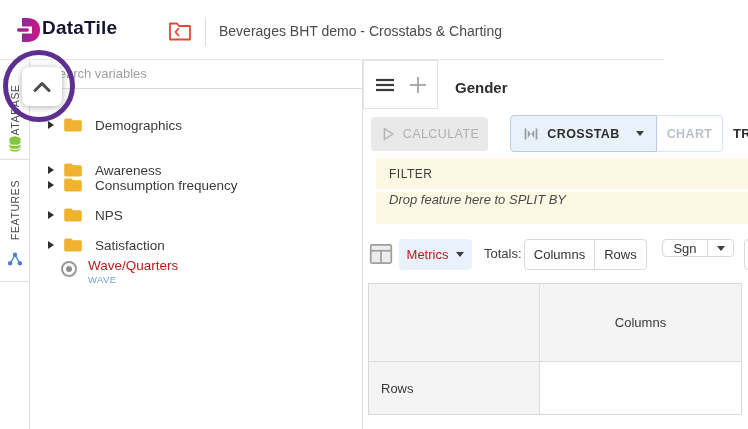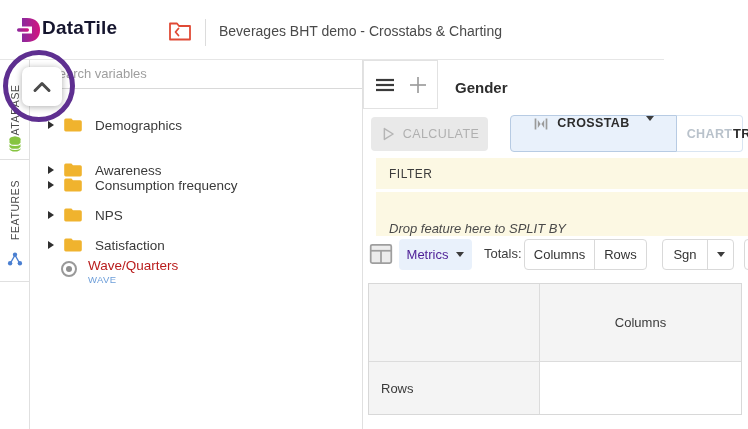--- a/index.html
+++ b/index.html
@@ -52,41 +52,41 @@
 
   
   .tabstrip-box { left:363px; top:60px; width:75px; height:49px; background:#fff; border:1px solid #e2e2e2;
     display:flex; align-items:center; justify-content:center; gap:12px; }
   .gender-tab { left:455px; top:79px; font-size:15px; font-weight:600; color:#2d2d2d; }
 
   .btn { display:flex; align-items:center; justify-content:center; border-radius:4px;
     font-size:12.5px; font-weight:400; letter-spacing:.4px; }
   .btn-calc { left:371px; top:117px; width:117px; height:34px; background:#e9e9e9; color:#b0b0b0; gap:7px; }
   .seg-group { left:510px; top:115px; height:37px; display:flex; }
-  .seg-crosstab { width:167px; background:#e9f1fb; border:1px solid #b7cbe3; border-radius:4px 0 0 4px;
-    display:flex; align-items:flex-start; justify-content:center; gap:8px; color:#2d2d2d; font-size:12.5px; font-weight:600; letter-spacing:.4px;}
+  .seg-crosstab { width:147px; background:#e9f1fb; border:1px solid #b7cbe3; border-radius:4px 0 0 4px;
+    display:flex; align-items:center; justify-content:center; gap:8px; color:#2d2d2d; font-size:12.5px; font-weight:600; letter-spacing:.4px;}
   .seg-chart { width:66px; background:#fff; border:1px solid #d9e5f2; border-left:none; border-radius:0 4px 4px 0;
     display:flex; align-items:center; justify-content:center; color:#b9c2cb; font-size:12.5px; font-weight:600; letter-spacing:.4px;}
   .tri-label { left:733px; top:126px; font-size:13px; font-weight:600; color:#2d2d2d; letter-spacing:.4px; }
 
   .band { left:376px; width:373px; background:#fcf8e3; }
   .band-filter { top:158px; height:31px; display:flex; align-items:center; }
-  .band-split { top:192px; height:44px; display:flex; align-items:flex-end; }
+  .band-split { top:192px; height:32px; display:flex; align-items:flex-start; }
   .band-filter span { margin-left:13px; font-size:12px; letter-spacing:.5px; color:#3c3c3c; }
   .band-split span { margin-left:13px; font-size:13px; font-style:italic; color:#4a4a4a; }
 
   .mrow-icon { left:368px; top:241px; }
-  .btn-metrics { left:399px; top:239px; width:73px; height:31px; background:#e9f1fb; color:#4c1d95;
+  .btn-metrics { left:399px; top:239px; width:73px; height:31px; background:#e9f1fb; color:#b91c1c;
     gap:8px; font-weight:normal; font-size:13px; letter-spacing:0; }
   .totals-label { left:484px; top:246px; font-size:13px; color:#3c3c3c; }
   .group-cr { left:524px; top:239px; height:31px; display:flex; border:1px solid #d9d9d9; border-radius:4px; background:#fff; }
   .group-cr .cell { display:flex; align-items:center; justify-content:center; font-size:13px; color:#333; }
   .cell-cols { width:69px; }
   .cell-rows { width:52px; border-left:1px solid #d9d9d9; }
-  .group-sgn { left:662px; top:239px; height:31px; display:flex; border:1px solid #d9d9d9; border-radius:4px; background:#fff; }
+  .group-sgn { left:662px; top:239px; height:18px; display:flex; border:1px solid #d9d9d9; border-radius:4px; background:#fff; }
   .sgn-main { width:44px; display:flex; align-items:center; justify-content:center; font-size:13px; color:#333; }
   .sgn-caret { width:26px; border-left:1px solid #d9d9d9; display:flex; align-items:center; justify-content:center; }
   .partial-btn { left:744px; top:239px; width:24px; height:31px; border:1px solid #d9d9d9; border-radius:4px; background:#fff; }
 
   .xtab { left:368px; top:283px; width:374px; height:132px; border:1px solid #d8d8d8;
     display:grid; grid-template-columns:171px 1fr; grid-template-rows:78px 1fr; }
   .xcell { background:#f4f4f4; }
   .xcell-tl { border-right:1px solid #dcdcdc; border-bottom:1px solid #dcdcdc; }
   .xcell-colhdr { border-bottom:1px solid #dcdcdc; display:flex; align-items:center; justify-content:center;
     font-size:13px; color:#3a3a3a; }

